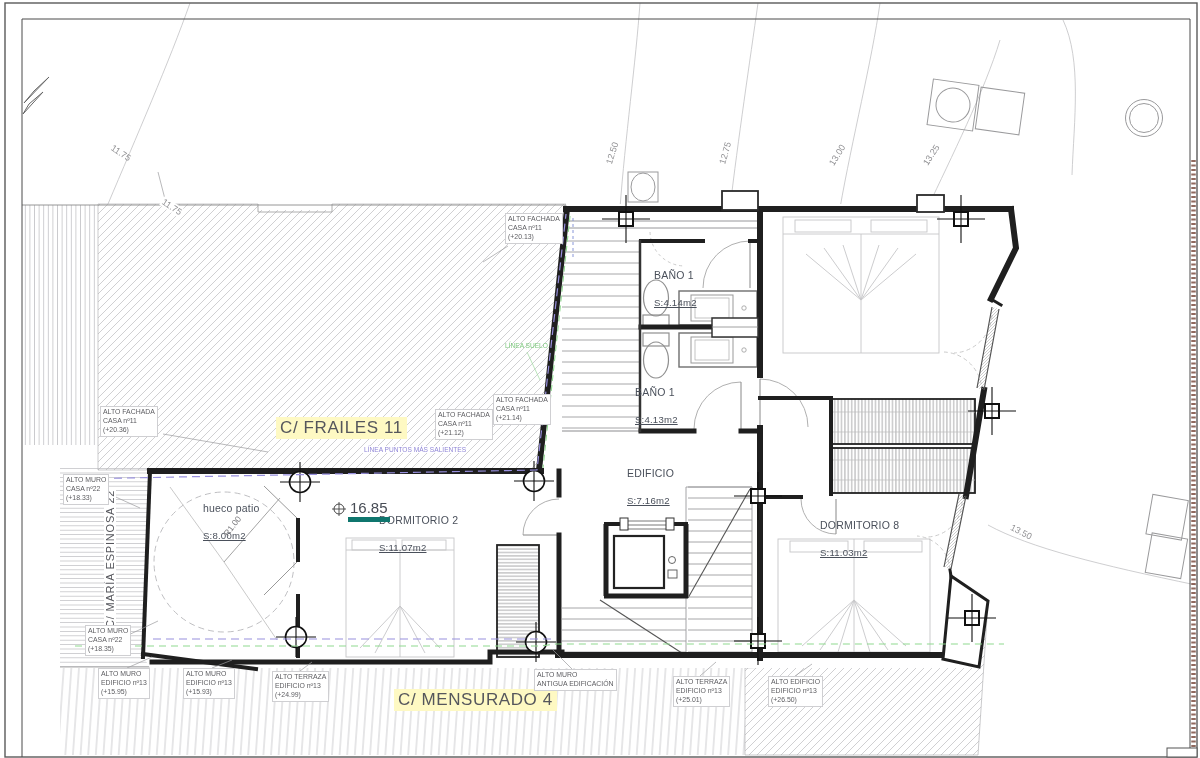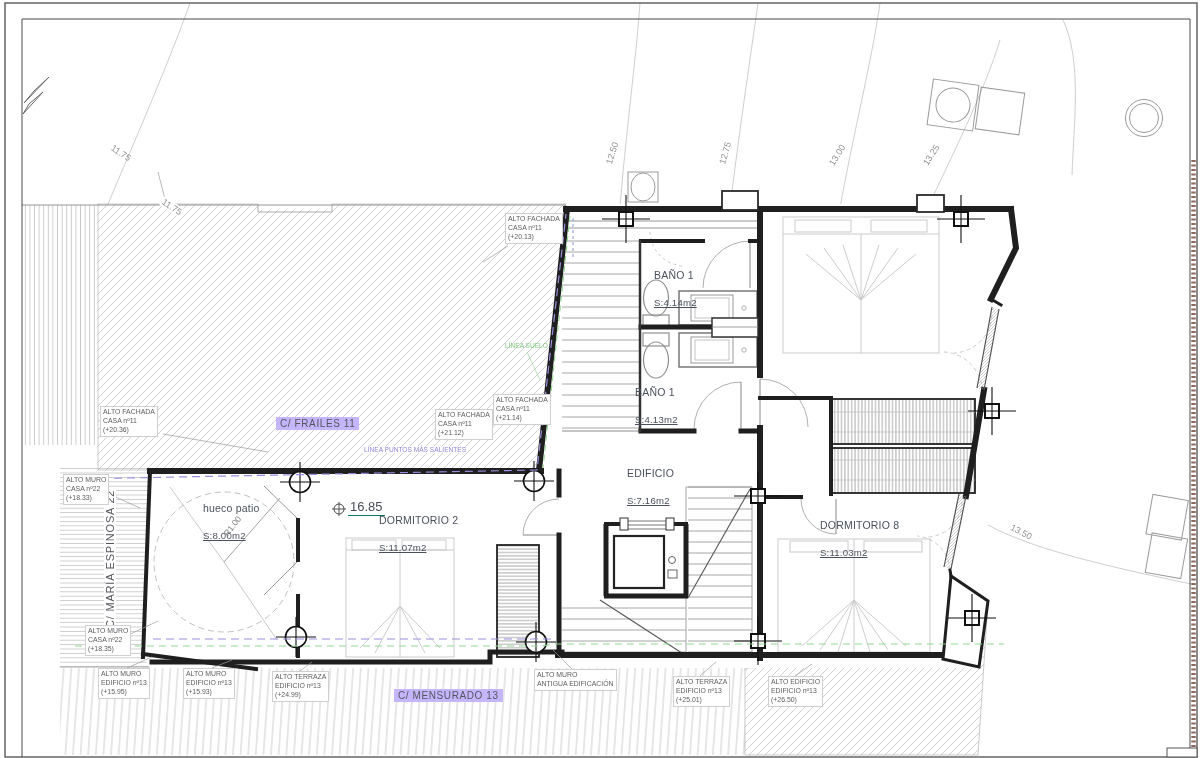--- a/index.html
+++ b/index.html
@@ -4,27 +4,27 @@
 <style>
   html,body{margin:0;padding:0;background:#fff;}
   .sheet{position:relative;width:1200px;height:758px;background:#fff;overflow:hidden;
          font-family:"Liberation Sans",sans-serif;}
   .sheet svg{position:absolute;left:0;top:0;}
   .lbl{position:absolute;white-space:pre-line;font-family:"Liberation Sans",sans-serif;}
   .ann{font-size:6.9px;line-height:1.3;color:#5c5c60;background:#fff;
        border:0.5px solid #cfcfd2;padding:1px 2px;}
   .room{font-size:10.5px;line-height:1.32;color:#4a505b;letter-spacing:0.2px;}
   .room .area{font-size:9.6px;color:#4a505b;text-decoration:underline;}
-  .street{font-size:10px;color:#55565c;background:#c4b5fd;padding:1px 4px;letter-spacing:0.6px;}
+  .street{font-size:17px;color:#55565c;background:#fef9c3;padding:1px 4px;letter-spacing:0.6px;}
   .vstreet{transform-origin:0 0;transform:rotate(-90deg);font-size:11px;letter-spacing:0.8px;
            color:#55565c;background:#fff;padding:0 3px;}
   .contour{font-size:9px;color:#919194;background:transparent;}
   .whitebg{background:#fff;padding:0 1px;}
   .ref{font-size:6.6px;}
-  .level{font-size:13px;color:#474c55;border-bottom:1px solid #0f766e;padding:0 2px 1px 2px;}
+  .level{font-size:15px;color:#474c55;border-bottom:5px solid #0f766e;padding:0 2px 1px 2px;}
   .radius{font-size:8.5px;color:#7d7d80;}
 </style>
 </head>
 <body>
 
 <div class="sheet">
 
 <svg width="1200" height="758" viewBox="0 0 1200 758">
   <defs>
     <pattern id="patDiag" width="8" height="8" patternUnits="userSpaceOnUse">
@@ -314,21 +314,21 @@
   <div class="lbl contour" style="left:110px;top:148px;transform:rotate(33deg)">11.75</div>
   <div class="lbl contour whitebg" style="left:160px;top:202px;transform:rotate(33deg)">11.75</div>
   <div class="lbl contour" style="left:601px;top:148px;transform:rotate(-73deg)">12.50</div>
   <div class="lbl contour" style="left:714px;top:148px;transform:rotate(-74deg)">12.75</div>
   <div class="lbl contour" style="left:826px;top:150px;transform:rotate(-58deg)">13.00</div>
   <div class="lbl contour" style="left:920px;top:150px;transform:rotate(-57deg)">13.25</div>
   <div class="lbl contour" style="left:1010px;top:527px;transform:rotate(27deg)">13.50</div>
 
   <div class="lbl street" style="left:276px;top:417px">C/ FRAILES 11</div>
   <div class="lbl vstreet" style="left:104px;top:631px">C/ MARÍA ESPINOSA 22</div>
-  <div class="lbl street" style="left:394px;top:689px">C/ MENSURADO 13</div>
+  <div class="lbl street" style="left:394px;top:689px">C/ MENSURADO 4</div>
 
   <div class="lbl room" style="left:654px;top:255px">
     <div>BAÑO 1</div>
     <div class="area">S:4.14m2</div>
   </div>
   <div class="lbl room" style="left:635px;top:372px">
     <div>BAÑO 1</div>
     <div class="area">S:4.13m2</div>
   </div>
   <div class="lbl room" style="left:627px;top:453px">

